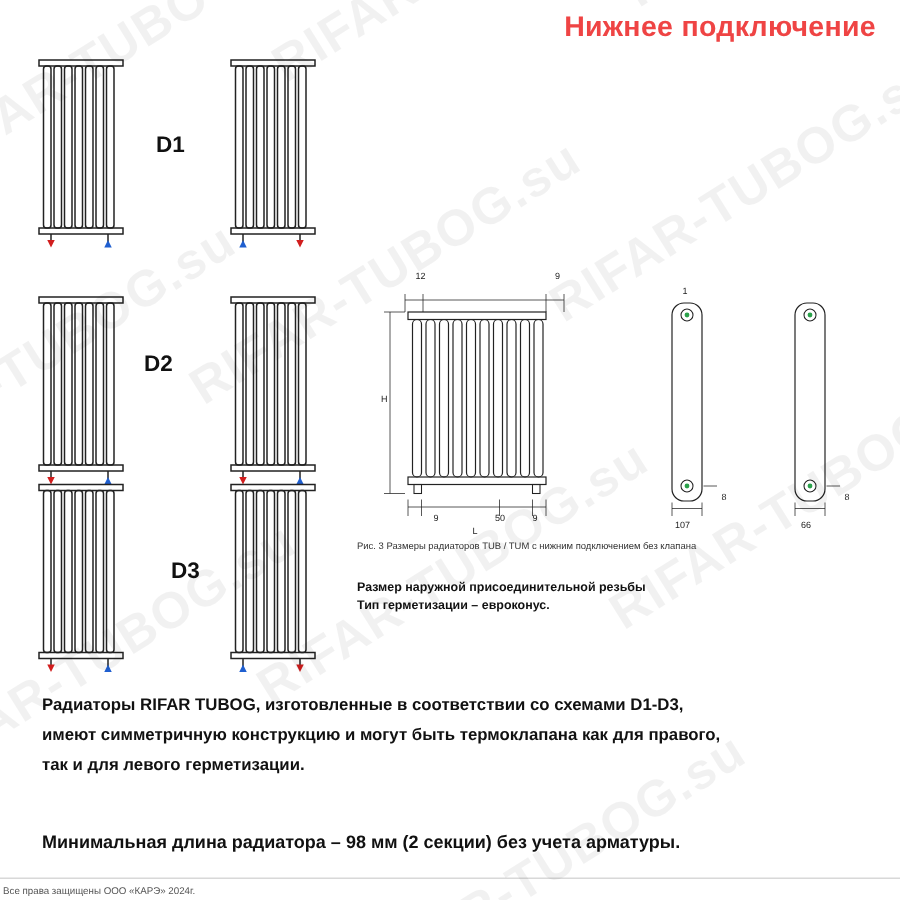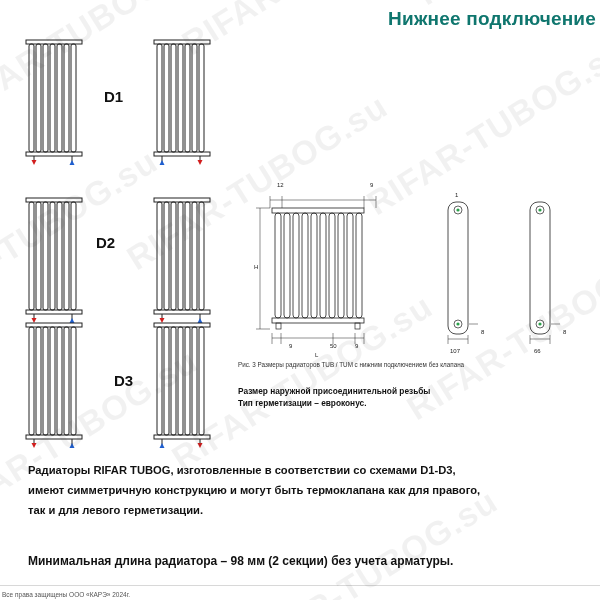--- a/index.html
+++ b/index.html
@@ -46,23 +46,23 @@
     position: absolute;
     top: 0;
     right: 0;
     width: 600px;
     text-align: right;
     padding-top: 8px;
   }
   .header-line1 {
     font-size: 19px;
     font-weight: bold;
-    color: #0f766e;
+    color: #ef4444;
     letter-spacing: 0.2px;
-    padding-right: 4px;
+    padding-right: 16px;
     line-height: 22px;
     margin-left: 24px;
   }
   .header-line2 {
     font-size: 16px;
     font-weight: bold;
     color: #cc0000;
     padding-right: 10px;
     line-height: 20px;
     margin-top: 1px;

